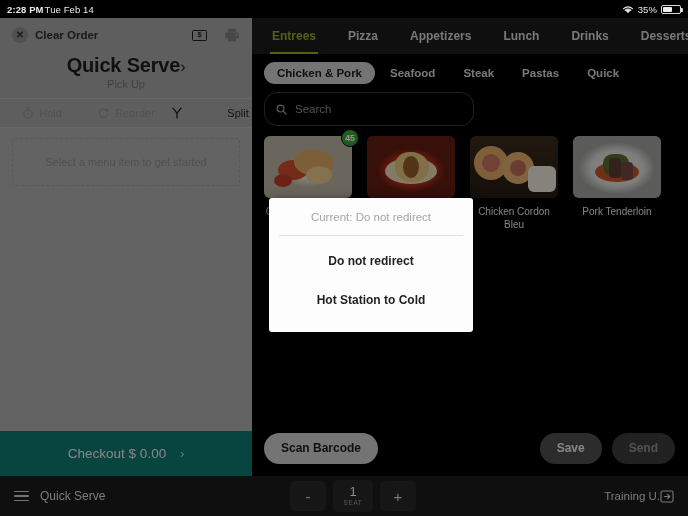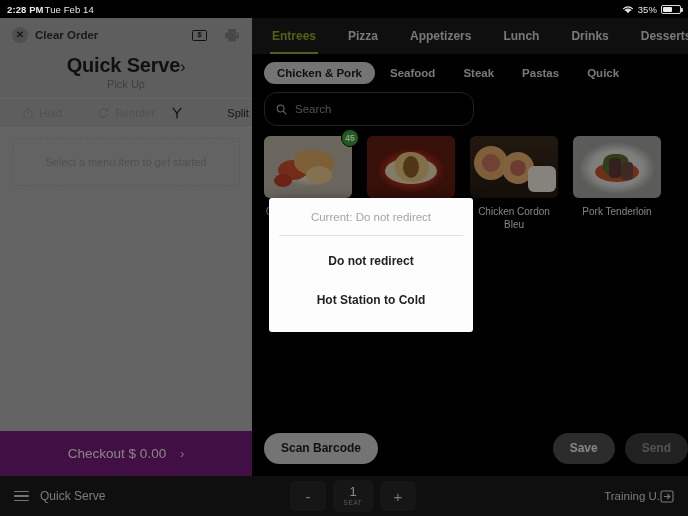--- a/index.html
+++ b/index.html
@@ -93,21 +93,21 @@
     font-size: 11px; font-weight: 700; color: #1c1c1c;
     background: transparent; cursor: pointer;
   }
   .op-body { flex: 1; background: #ababab; padding: 10px 12px 0; }
   .empty-box {
     height: 48px; border: 1px dashed #9a9a9a; border-radius: 3px;
     display: flex; align-items: center; justify-content: center;
     font-size: 11px; color: #8a8a8a;
   }
   .checkout-bar {
-    height: 45px; background: #701a75;
+    height: 45px; background: #0f766e;
     display: flex; align-items: center; justify-content: center; gap: 14px;
     color: #e6e6e6; font-size: 13.5px; cursor: pointer;
   }
   .checkout-bar .chev { font-size: 12px; color: #d6d6d6; }
   .op-bottom {
     height: 40px; background: #1b1b1b;
     display: flex; align-items: center; gap: 11px; padding: 0 14px;
   }
   .burger { width: 15px; display: flex; flex-direction: column; gap: 3px; }
   .burger span { display: block; height: 1.6px; background: #c9c9c9; border-radius: 1px; }
@@ -169,21 +169,21 @@
     display: flex; align-items: center; justify-content: center;
     z-index: 3;
   }
   .tile .name {
     margin-top: 8px; text-align: center; font-size: 10px; color: #e0e0e0;
     line-height: 1.25;
   }
 
   .menu-spacer { flex: 1; }
   .menu-actions {
-    display: flex; align-items: center; padding: 0 0 0 12px; height: 56px;
+    display: flex; align-items: center; padding: 0 13px 0 12px; height: 56px;
   }
   .btn-pill {
     border-radius: 16px; height: 31px; padding: 0 17px;
     display: flex; align-items: center; justify-content: center;
     font-size: 12px; font-weight: 700; cursor: pointer;
   }
   .btn-scan { background: #c9c9c9; color: #1c1c1c; }
   .menu-actions .right { margin-left: auto; display: flex; gap: 10px; }
   .btn-save { background: #4d4d4d; color: #e5e5e5; font-weight: 600; min-width: 60px; }
   .btn-send { background: #3a3a3a; color: #8d8d8d; font-weight: 600; min-width: 60px; }

